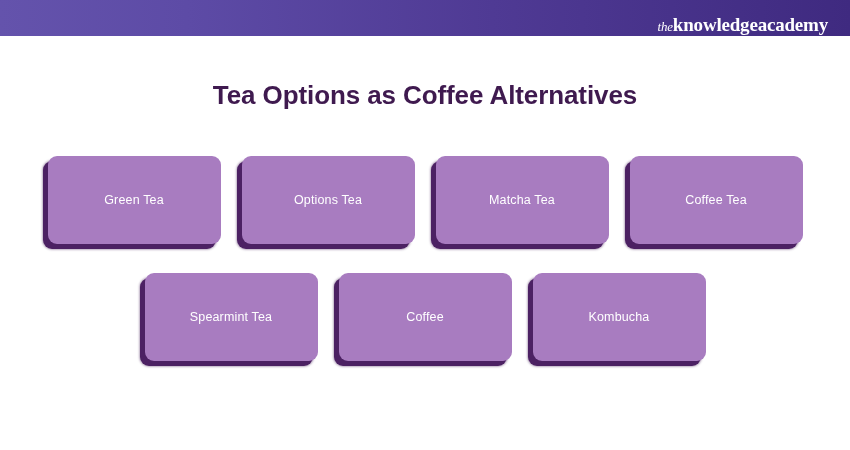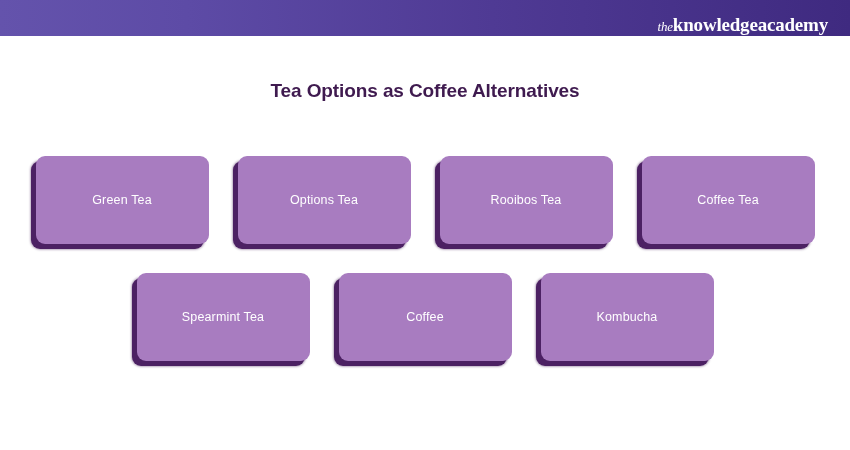--- a/index.html
+++ b/index.html
@@ -50,38 +50,38 @@
     font-size: 19px;
   }
 
   
   .page-title {
     position: absolute;
     top: 80px;
     left: 0;
     width: 850px;
     text-align: center;
-    font-size: 19px;
+    font-size: 26px;
     font-weight: 700;
     color: #3f1a4f;
     letter-spacing: -0.1px;
   }
 
   
   .card-rows {
     position: absolute;
     top: 156px;
     left: 0;
     width: 850px;
   }
 
   .card-row {
     display: flex;
     justify-content: center;
-    gap: 29px;
+    gap: 21px;
   }
   .card-row.row-2 { margin-top: 29px; align-items: flex-end; }
 
   .option-card {
     position: relative;
     width: 173px;
     height: 88px;
     border-radius: 9px;
     background: #a87cc0;
     box-shadow:
@@ -118,21 +118,21 @@
   <div class="card-rows">
 
     <div class="card-row row-1">
       <div class="option-card">
         <span class="card-label">Green Tea</span>
       </div>
       <div class="option-card">
         <span class="card-label">Options Tea</span>
       </div>
       <div class="option-card">
-        <span class="card-label">Rooibos Tea</span>
+        <span class="card-label">Matcha Tea</span>
       </div>
       <div class="option-card">
         <span class="card-label">Coffee Tea</span>
       </div>
     </div>
 
     <div class="card-row row-2">
       <div class="option-card">
         <span class="card-label">Spearmint Tea</span>
       </div>

